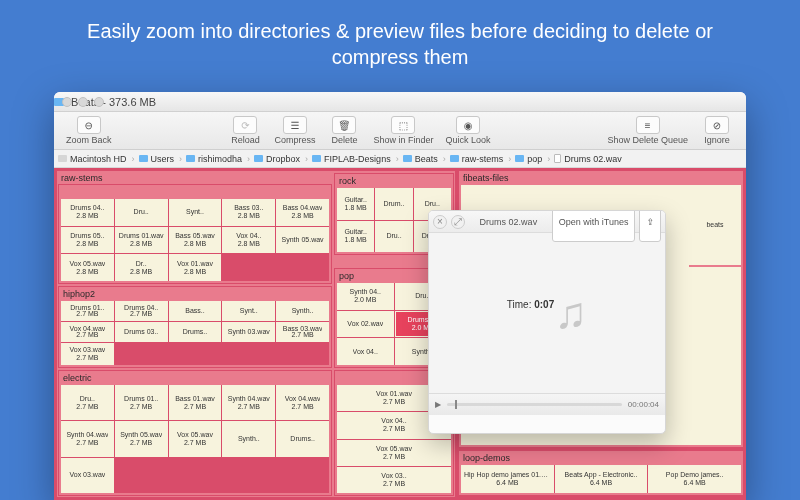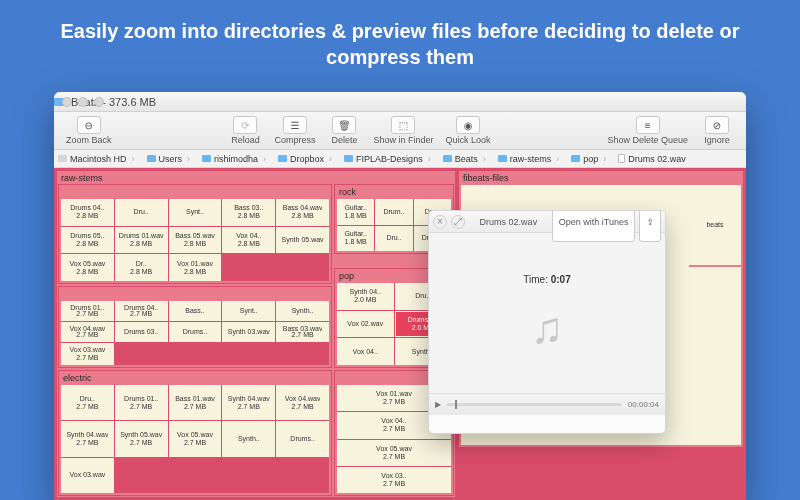--- a/index.html
+++ b/index.html
@@ -1,50 +1,50 @@
 <!DOCTYPE html>
 <html><head>
 <meta charset="utf-8">
 <style>
   * { box-sizing: border-box; margin: 0; padding: 0; }
   body { font-family: -apple-system, "Helvetica Neue", Arial, sans-serif; background: #447dd0; width: 800px; height: 500px; overflow: hidden; }
-  .hero { text-align: center; color: #fff; padding: 18px 60px 14px; font-size: 20px; font-weight: 700; line-height: 1.3; }
+  .hero { text-align: center; color: #fff; padding: 18px 60px 14px; font-size: 20px; font-weight: 400; line-height: 1.3; }
   .window { position: absolute; left: 54px; top: 92px; width: 692px; background: #f3f3f3; border-radius: 6px 6px 0 0; box-shadow: 0 14px 40px rgba(0,0,0,.35); overflow: hidden; }
   .titlebar { height: 20px; background: linear-gradient(#f8f8f8,#e6e6e6); border-bottom: 1px solid #d0d0d0; position: relative; }
   .traffic { position: absolute; left: 8px; top: 5px; display: flex; gap: 6px; }
   .dot { width: 10px; height: 10px; border-radius: 50%; background: #d8d8d8; border: 1px solid #c0c0c0; }
   .wtitle { font-size: 11px; color: #444; line-height: 20px; }
   .wtitle .ficon { display: inline-block; width: 10px; height: 8px; background: #69b6f3; border-radius: 1px; vertical-align: 0; margin-right: 4px; }
   .toolbar { height: 38px; background: linear-gradient(#f6f6f6,#e8e8e8); border-bottom: 1px solid #cfcfcf; display: flex; align-items: center; padding: 0 6px; font-size: 9px; color: #555; }
   .tbtn { display: flex; flex-direction: column; align-items: center; gap: 1px; padding: 2px 6px; min-width: 46px; }
   .tbtn .ico { width: 24px; height: 18px; background: #fcfcfc; border: 1px solid #c8c8c8; border-radius: 3px; display: flex; align-items: center; justify-content: center; font-size: 10px; color: #555; }
   .tbtn.disabled .ico { color: #bbb; }
   .tspacer { flex: 1; }
-  .crumbs { height: 18px; background: #f2f2f2; border-bottom: 1px solid #d8d8d8; display: flex; align-items: center; padding: 0 4px; font-size: 9px; color: #333; gap: 12px; overflow: hidden; }
+  .crumbs { height: 18px; background: #f2f2f2; border-bottom: 1px solid #d8d8d8; display: flex; align-items: center; padding: 0 4px; font-size: 9px; color: #333; gap: 4px; overflow: hidden; }
   .crumb { display: flex; align-items: center; gap: 3px; white-space: nowrap; }
   .crumb::after { content: "›"; color: #aaa; margin-left: 2px; }
   .crumb:last-child::after { content: ""; }
   .cfold { width: 9px; height: 7px; background: #69b6f3; border-radius: 1px; }
   .cdisk { width: 9px; height: 7px; background: #d6d6d6; border-radius: 1px; }
   .cfile { width: 7px; height: 9px; background: #fff; border: 1px solid #bbb; border-radius: 1px; }
   .treemap { background: #d94c6a; height: 332px; position: relative; font-size: 8px; color: #333; }
   .region { position: absolute; background: #e97b8d; border: 1px solid #d94c6a; }
   .region .hdr { background: #e97b8d; color: #2a2a2a; font-size: 9px; padding: 2px 4px; font-weight: 500; }
   .files { position: absolute; display: grid; gap: 1px; background: #d94c6a; }
   .cell { background: #f7f3dd; border: 1px solid #f7f3dd; display: flex; flex-direction: column; align-items: center; justify-content: center; padding: 2px; overflow: hidden; text-align: center; line-height: 1.15; }
   .cell.sel { background: #e7425d; color: #fff; }
   .cell .fn { font-size: 7px; white-space: nowrap; overflow: hidden; text-overflow: ellipsis; max-width: 100%; }
   .cell .sz { font-size: 7px; }
   
   .ql { position: absolute; left: 428px; top: 210px; width: 238px; height: 224px; background: #fbfbfb; border: 1px solid #d6d6d6; border-radius: 5px; box-shadow: 0 10px 24px rgba(0,0,0,.25); overflow: hidden; }
   .qlbar { height: 22px; background: linear-gradient(#f7f7f7,#ececec); border-bottom: 1px solid #dcdcdc; display: flex; align-items: center; font-size: 9px; color: #555; padding: 0 4px; gap: 4px; }
   .qlctrl { width: 14px; height: 14px; border-radius: 50%; background: #f1f1f1; border: 1px solid #ccc; font-size: 10px; display: flex; align-items: center; justify-content: center; color: #888; }
   .qltitle { flex: 1; text-align: center; }
   .qlbtn { background: #fff; border: 1px solid #ccc; border-radius: 3px; padding: 14px 6px; font-size: 9px; }
-  .qlbody { height: 160px; display: flex; flex-direction: column; align-items: center; justify-content: center; background: #f4f4f4; }
+  .qlbody { height: 160px; display: flex; flex-direction: row; align-items: center; justify-content: center; background: #f4f4f4; }
   .qltime { font-size: 10px; color: #333; margin-bottom: 18px; }
   .noteicon { font-size: 44px; color: #c8c8c8; }
   .qlplay { height: 22px; background: linear-gradient(#f5f5f5,#e9e9e9); border-top: 1px solid #dcdcdc; display: flex; align-items: center; padding: 0 6px; gap: 6px; font-size: 8px; color: #777; }
   .pbar { flex: 1; height: 3px; background: #d8d8d8; border-radius: 2px; position: relative; }
   .phead { position: absolute; left: 8px; top: -3px; width: 2px; height: 9px; background: #888; }
 </style>
 </head>
 <body>
 
 <div class="hero">Easily zoom into directories &amp; preview files before deciding to delete or compress them</div>
@@ -213,20 +213,21 @@
             <span class="sz">2.8 MB</span>
           </div>
           <div class="cell">
             <span class="fn">Vox 01.wav</span>
             <span class="sz">2.8 MB</span>
           </div>
         </div>
     </div>
 
     <div class="region" style="left:4px; top:118px; width:274px; height:82px;">
+      <div class="hdr">hiphop2</div>
       <div class="files" id="g-hiphop2" style="left:2px; top:14px; right:2px; bottom:2px; grid-template-columns: repeat(5,1fr); grid-template-rows: repeat(2,1fr);">
           <div class="cell">
             <span class="fn">Drums 01..</span>
             <span class="sz">2.7 MB</span>
           </div>
           <div class="cell">
             <span class="fn">Drums 04..</span>
             <span class="sz">2.7 MB</span>
           </div>
           <div class="cell">
@@ -311,21 +312,21 @@
             <span class="fn">Drums..</span>
             <span class="sz"></span>
           </div>
           <div class="cell">
             <span class="fn">Vox 03.wav</span>
             <span class="sz"></span>
           </div>
         </div>
     </div>
 
-    <div class="region" style="left:280px; top:16px; width:120px; height:70px;">
+    <div class="region" style="left:280px; top:5px; width:120px; height:82px;">
       <div class="hdr">rock</div>
       <div class="files" id="g-rock" style="left:2px; top:14px; right:2px; bottom:2px; grid-template-columns: repeat(3,1fr); grid-template-rows: repeat(2,1fr);">
           <div class="cell">
             <span class="fn">Guitar..</span>
             <span class="sz">1.8 MB</span>
           </div>
           <div class="cell">
             <span class="fn">Drum..</span>
             <span class="sz"></span>
           </div>
@@ -403,20 +404,37 @@
       <div class="hdr">fibeats-files</div>
       <div class="cell" style="position:absolute; left:2px; top:14px; width:228px; height:260px;">
         <span class="sz">40.7 MB</span>
       </div>
       <div class="cell" style="position:absolute; right:2px; top:14px; width:52px; height:80px;">
         <span class="fn">beats</span>
       </div>
       <div class="cell" style="position:absolute; right:2px; top:96px; width:52px; height:178px;"></div>
     </div>
 
+    <div class="region" style="left:404px; top:282px; width:286px; height:46px;">
+      <div class="hdr">loop-demos</div>
+      <div class="files" id="g-loopdemos" style="left:2px; top:14px; right:2px; bottom:2px; grid-template-columns: repeat(3,1fr);">
+          <div class="cell">
+            <span class="fn">Hip Hop demo james 01.m..</span>
+            <span class="sz">6.4 MB</span>
+          </div>
+          <div class="cell">
+            <span class="fn">Beats App - Electronic..</span>
+            <span class="sz">6.4 MB</span>
+          </div>
+          <div class="cell">
+            <span class="fn">Pop Demo james..</span>
+            <span class="sz">6.4 MB</span>
+          </div>
+        </div>
+    </div>
   </div>
 </div>
 
 <div class="ql">
   <div class="qlbar">
     <div class="qlctrl">×</div>
     <div class="qlctrl">⤢</div>
     <div class="qltitle">Drums 02.wav</div>
     <div class="qlbtn">Open with iTunes</div>
     <div class="qlbtn">⇪</div>

